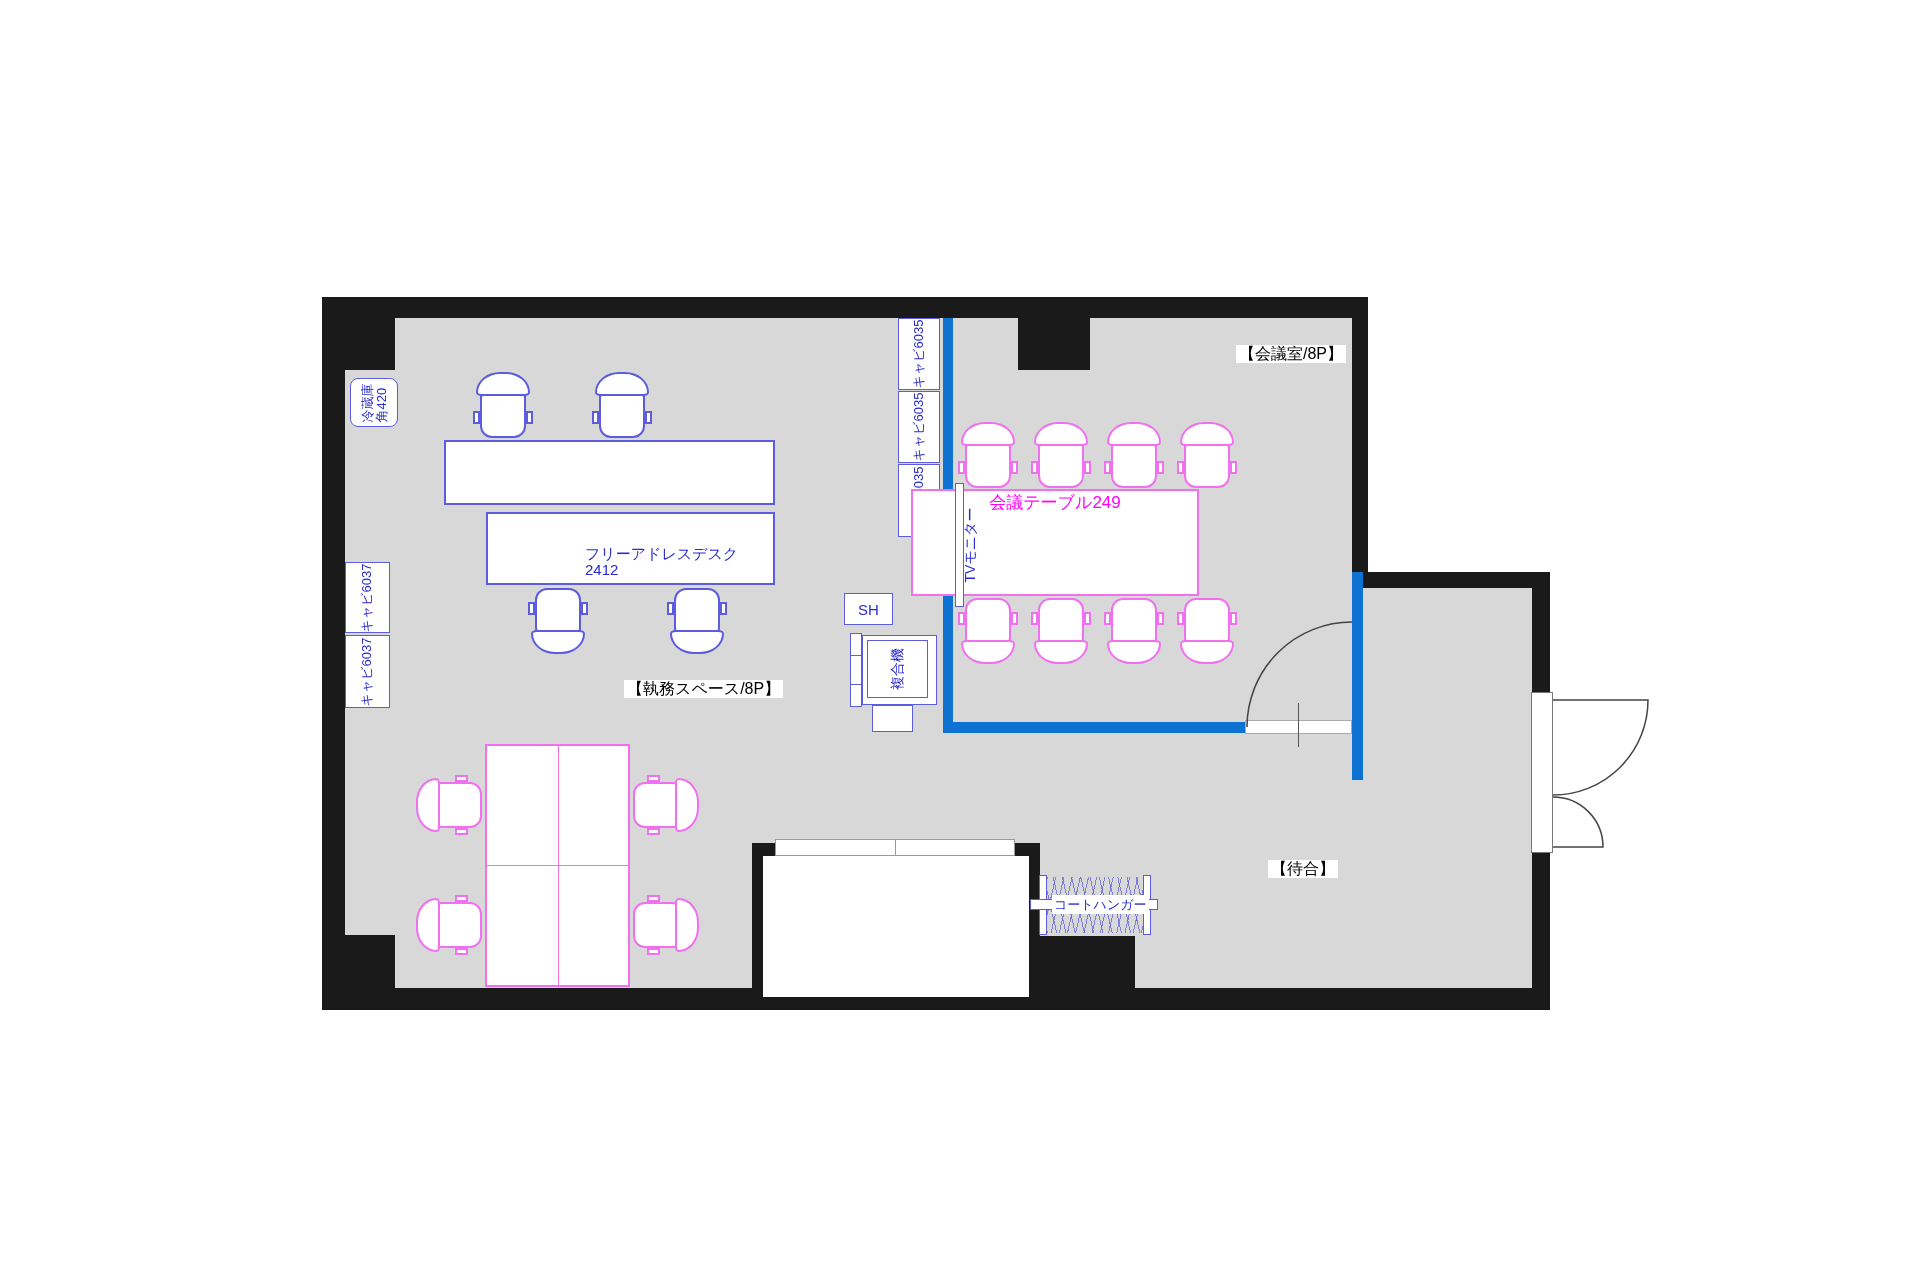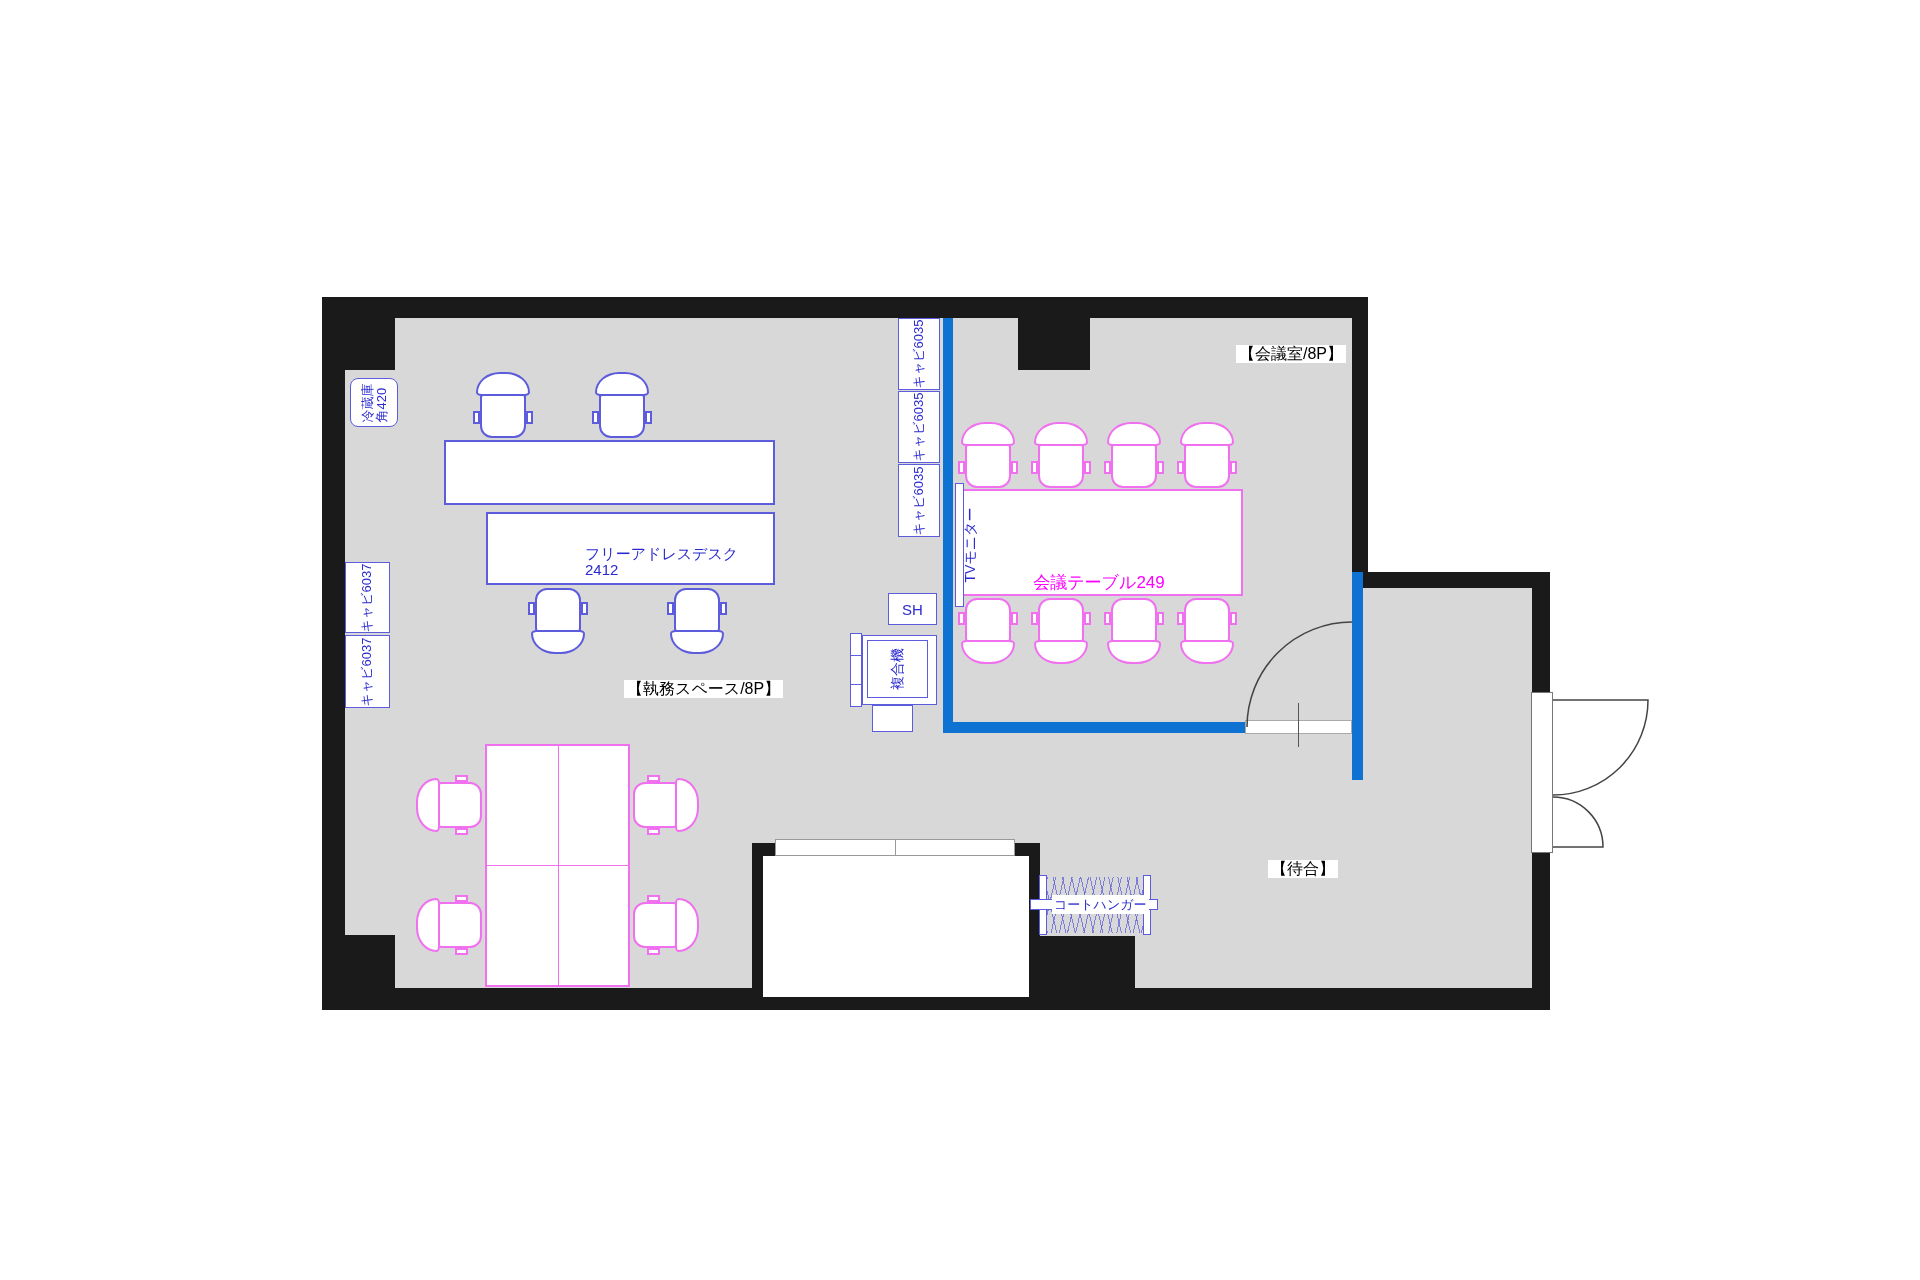--- a/index.html
+++ b/index.html
@@ -146,35 +146,35 @@
   <div class="abs furn-b thin-b vwrap" style="left:898px;top:318px;width:42px;height:72px;">
     <span class="vtext">キャビ6035</span>
   </div>
   <div class="abs furn-b thin-b vwrap" style="left:898px;top:391px;width:42px;height:72px;">
     <span class="vtext">キャビ6035</span>
   </div>
   <div class="abs furn-b thin-b vwrap" style="left:898px;top:464px;width:42px;height:73px;">
     <span class="vtext">キャビ6035</span>
   </div>
 
-  <div class="abs furn-b thin-b vwrap" style="left:888px;top:593px;width:49px;height:32px;">
+  <div class="abs furn-b thin-b vwrap" style="left:844px;top:593px;width:49px;height:32px;">
     <span class="txt-b" style="font-size:15px;">SH</span>
   </div>
 
   <div class="abs furn-b thin-b" style="left:850px;top:633px;width:12px;height:74px;">
     <div class="abs" style="left:0;top:21px;width:10px;height:1px;background:var(--fblue,#5c5cdc);"></div>
     <div class="abs" style="left:0;top:50px;width:10px;height:1px;background:var(--fblue,#5c5cdc);"></div>
   </div>
   <div class="abs furn-b thin-b" style="left:862px;top:635px;width:75px;height:70px;"></div>
   <div class="abs furn-b thin-b vwrap" style="left:867px;top:640px;width:61px;height:58px;">
     <span class="vtext" style="font-size:14px;">複合機</span>
   </div>
   <div class="abs furn-b thin-b" style="left:872px;top:705px;width:41px;height:27px;"></div>
 
-  <div class="abs furn-p" style="left:955px;top:489px;width:288px;height:107px;display:flex;align-items:flex-end;justify-content:center;">
+  <div class="abs furn-p" style="left:911px;top:489px;width:288px;height:107px;display:flex;align-items:flex-start;justify-content:center;">
     <span class="txt-m" style="font-size:17px;">会議テーブル249</span>
   </div>
 
   <div class="chair pink" style="left:961px;top:418px;transform:rotate(180deg);">
       <i class="seat"></i>
       <i class="back"></i>
       <i class="arm-l"></i>
       <i class="arm-r"></i>
     </div>
   <div class="chair pink" style="left:1034px;top:418px;transform:rotate(180deg);">

